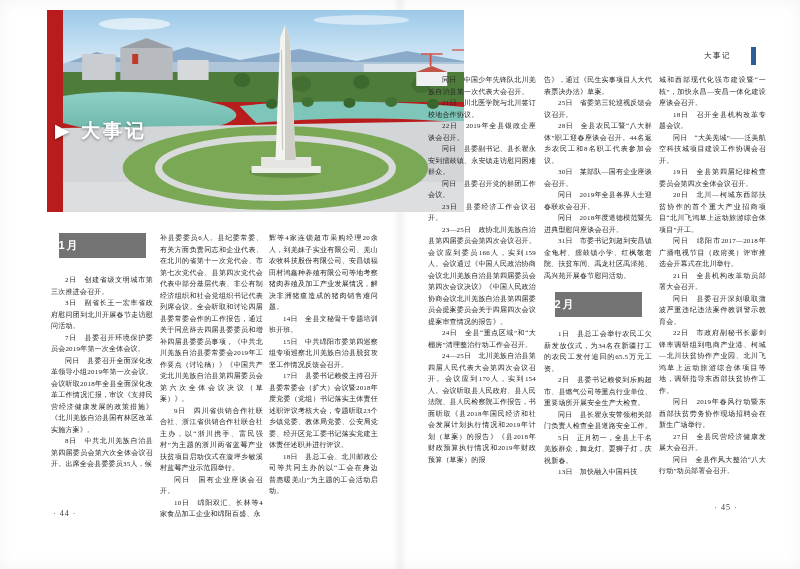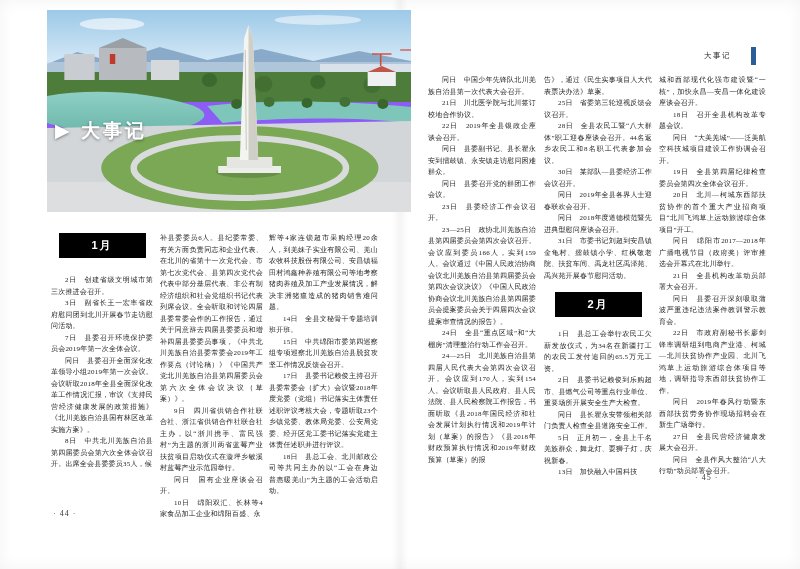--- a/index.html
+++ b/index.html
@@ -1,43 +1,43 @@
 <!DOCTYPE html>
 <html><head>
 <meta charset="utf-8">
 <style>
   html,body{margin:0;padding:0;background:#f4f4f2;}
   .canvas{position:relative;width:800px;height:569px;background:#ffffff;overflow:hidden;
           font-family:"Liberation Serif","DejaVu Serif",serif;color:#1f1f1f;
           box-shadow:inset 0 0 16px rgba(0,0,0,0.05);}
   .gutter{position:absolute;left:392px;top:0;width:16px;height:569px;
           background:linear-gradient(90deg,rgba(0,0,0,0) 0%,rgba(0,0,0,0.045) 50%,rgba(0,0,0,0) 100%);}
-  .photo{position:absolute;left:47px;top:10px;width:364px;height:202px;overflow:hidden;background:#8b5cf6;}
+  .photo{position:absolute;left:47px;top:10px;width:401px;height:202px;overflow:hidden;background:#b91c1c;padding-left:16px;}
   .photo svg{display:block;width:100%;height:100%;}
   .overlay-title{position:absolute;left:8px;top:108px;
           font-family:"Liberation Sans","DejaVu Sans",sans-serif;font-weight:bold;
           font-size:19px;color:#ffffff;letter-spacing:3px;text-shadow:0 1px 3px rgba(0,0,0,0.45);}
   .col{position:absolute;font-size:7px;line-height:11.5px;letter-spacing:0.2px;
        text-align:justify;text-justify:inter-character;color:#242424;}
   .col p{margin:0;text-indent:2em;}
   .col p.cont{text-indent:0;}
   .c1{left:51px;top:233px;width:102px;height:292px;}
   .c2{left:160px;top:233px;width:103px;height:292px;}
   .c3{left:269px;top:233px;width:109px;height:292px;}
   .rA{left:428px;top:75px;width:108px;height:452px;}
   .rB{left:544px;top:75px;width:108px;height:452px;}
   .rC{left:659px;top:75px;width:107px;height:452px;}
-  .month-box{width:87px;height:25px;margin:0 auto 17px;background:#000000;color:#ffffff;
+  .month-box{width:87px;height:25px;margin:0 auto 17px;background:#737373;color:#ffffff;
        font-family:"Liberation Sans","DejaVu Sans",sans-serif;font-size:11px;font-weight:bold;
-       text-align:center;line-height:25px;letter-spacing:2px;text-indent:0;}
+       text-align:left;line-height:25px;letter-spacing:2px;text-indent:0;}
   .rB .month-box{margin:10px auto 12px;}
   .folio{position:absolute;font-size:8px;color:#3a3a3a;letter-spacing:1px;
        font-family:"Liberation Serif","DejaVu Serif",serif;}
   .folio-left{left:53px;top:509px;}
-  .folio-right{left:695px;top:473px;width:62px;text-align:left;}
+  .folio-right{left:695px;top:503px;width:62px;text-align:center;}
   .tab{position:absolute;left:704px;top:47px;display:flex;align-items:center;gap:20px;
        font-family:"Liberation Sans","DejaVu Sans",sans-serif;}
   .tab .txt{font-size:7.5px;color:#2b2b2b;letter-spacing:1.5px;}
   .tab .bar{width:5px;height:18px;background:#2b5d96;}
 </style>
 </head>
 <body>
 
 <div class="canvas">
   <div class="gutter"></div>
@@ -139,21 +139,21 @@
         <p>23日　县委经济工作会议召开。</p>
         <p>23—25日　政协北川羌族自治县第四届委员会第四次会议召开。会议应到委员166人，实到159人。会议通过《中国人民政治协商会议北川羌族自治县第四届委员会第四次会议决议》《中国人民政治协商会议北川羌族自治县第四届委员会提案委员会关于四届四次会议提案审查情况的报告》。</p>
         <p>24日　全县“重点区域”和“大棚房”清理整治行动工作会召开。</p>
         <p>24—25日　北川羌族自治县第四届人民代表大会第四次会议召开。会议应到170人，实到154人。会议听取县人民政府、县人民法院、县人民检察院工作报告，书面听取《县2018年国民经济和社会发展计划执行情况和2019年计划（草案）的报告》《县2018年财政预算执行情况和2019年财政预算（草案）的报</p>
       </div>
     <div class="col rB">
       <div>
           <p class="cont">告》，通过《民生实事项目人大代表票决办法》草案。</p>
           <p>25日　省委第三轮巡视反馈会议召开。</p>
           <p>28日　全县农民工暨“八大群体”职工迎春座谈会召开。44名返乡农民工和8名职工代表参加会议。</p>
-          <p>30日　某部队—县委经济工作会议召开。</p>
+          <p>30日　某部队—国有企业座谈会召开。</p>
           <p>同日　2019年全县各界人士迎春联欢会召开。</p>
           <p>同日　2018年度道德模范暨先进典型慰问座谈会召开。</p>
           <p>31日　市委书记刘超到安昌镇金龟村、擂鼓镇小学、红枫敬老院、扶贫车间、禹龙社区禹泽苑、禹兴苑开展春节慰问活动。</p>
         </div>
       <div class="month-box">2月</div>
       <div>
           <p>1日　县总工会举行农民工欠薪发放仪式，为34名在新疆打工的农民工发付追回的65.5万元工资。</p>
           <p>2日　县委书记赖俊到乐购超市、县燃气公司等重点行业单位、重要场所开展安全生产大检查。</p>
           <p>同日　县长瞿永安带领相关部门负责人检查全县道路安全工作。</p>
           <p>5日　正月初一，全县上千名羌族群众，舞龙灯、耍狮子灯，庆祝新春。</p>

